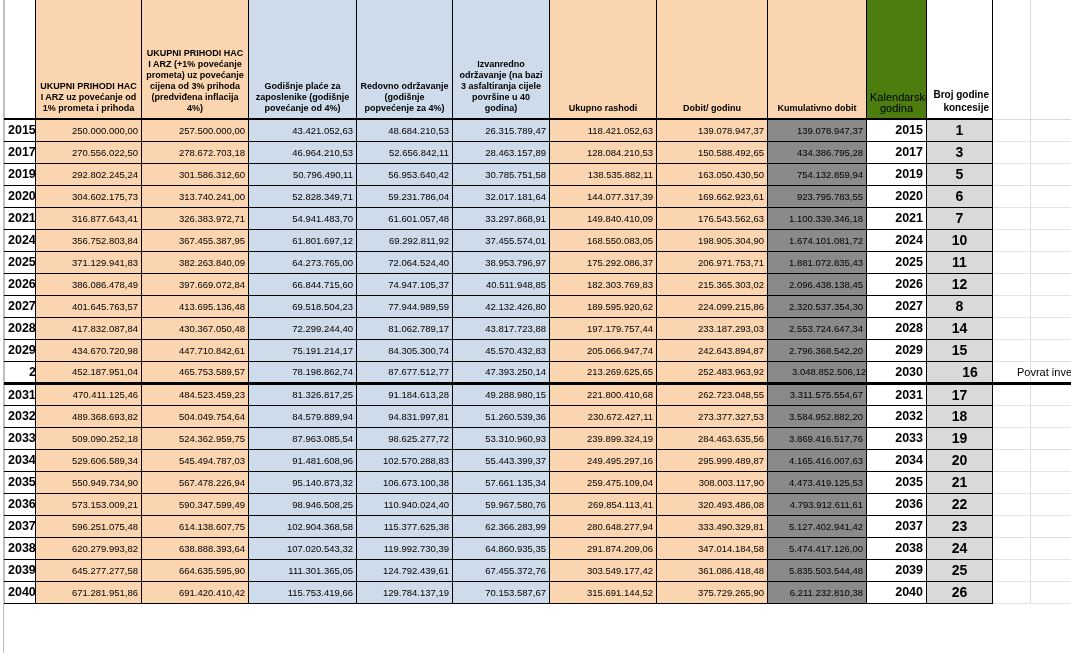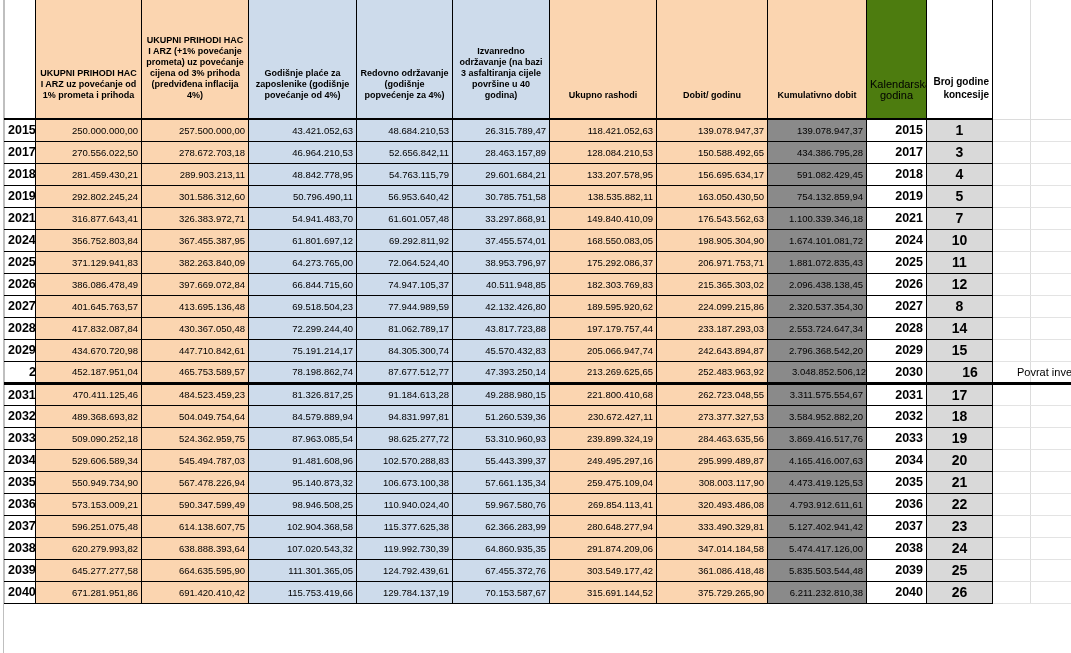--- a/index.html
+++ b/index.html
@@ -23,21 +23,21 @@
   }
   thead tr{height:119px;}
   tbody tr{height:22px;}
   th,td{
     padding:0 3px;
     overflow:hidden;
     box-sizing:border-box;
     border:1px solid #000;
   }
   thead th{border-top:none;vertical-align:bottom;text-align:center;
-    font-weight:bold;font-size:9px;line-height:11px;padding-bottom:17px;}
+    font-weight:bold;font-size:9px;line-height:11px;padding-bottom:4px;}
   thead th.h-year{background:#fff;}
   thead th.h-orange{background:var(--orange);}
   thead th.h-blue{background:var(--blue);}
   thead th.h-kal{background:#4d7c0f;font-weight:normal;font-size:11px;}
   thead th.h-broj{background:#fff;font-size:10px;line-height:13px;text-align:right;}
   thead th.h-empty{border:none;border-right:1px solid #dcdcdc;background:#fff;border-bottom:1px solid #dcdcdc;}
   thead tr th{border-bottom-width:2px;}
   thead tr th.h-empty{border-bottom:1px solid #dcdcdc;}
 
   td{font-size:9.5px;vertical-align:middle;white-space:nowrap;}
@@ -115,46 +115,46 @@
           <td class="c-blue c-num">28.463.157,89</td>
           <td class="c-orange c-num">128.084.210,53</td>
           <td class="c-orange c-num">150.588.492,65</td>
           <td class="c-grey c-num">434.386.795,28</td>
           <td class="c-kal">2017</td>
           <td class="c-broj">3</td>
           <td class="c-empty"></td>
           <td class="c-empty"></td>
         </tr>
         <tr>
-          <td class="c-year">2018</td>
-          <td class="c-orange c-num">281.459.430,21</td>
-          <td class="c-orange c-num">289.903.213,11</td>
-          <td class="c-blue c-num">48.842.778,95</td>
-          <td class="c-blue c-num">54.763.115,79</td>
-          <td class="c-blue c-num">29.601.684,21</td>
-          <td class="c-orange c-num">133.207.578,95</td>
-          <td class="c-orange c-num">156.695.634,17</td>
-          <td class="c-grey c-num">591.082.429,45</td>
-          <td class="c-kal">2018</td>
-          <td class="c-broj">4</td>
-          <td class="c-empty"></td>
-          <td class="c-empty"></td>
-        </tr>
-        <tr>
           <td class="c-year">2019</td>
           <td class="c-orange c-num">292.802.245,24</td>
           <td class="c-orange c-num">301.586.312,60</td>
           <td class="c-blue c-num">50.796.490,11</td>
           <td class="c-blue c-num">56.953.640,42</td>
           <td class="c-blue c-num">30.785.751,58</td>
           <td class="c-orange c-num">138.535.882,11</td>
           <td class="c-orange c-num">163.050.430,50</td>
           <td class="c-grey c-num">754.132.859,94</td>
           <td class="c-kal">2019</td>
           <td class="c-broj">5</td>
+          <td class="c-empty"></td>
+          <td class="c-empty"></td>
+        </tr>
+        <tr>
+          <td class="c-year">2020</td>
+          <td class="c-orange c-num">304.602.175,73</td>
+          <td class="c-orange c-num">313.740.241,00</td>
+          <td class="c-blue c-num">52.828.349,71</td>
+          <td class="c-blue c-num">59.231.786,04</td>
+          <td class="c-blue c-num">32.017.181,64</td>
+          <td class="c-orange c-num">144.077.317,39</td>
+          <td class="c-orange c-num">169.662.923,61</td>
+          <td class="c-grey c-num">923.795.783,55</td>
+          <td class="c-kal">2020</td>
+          <td class="c-broj">6</td>
           <td class="c-empty"></td>
           <td class="c-empty"></td>
         </tr>
         <tr>
           <td class="c-year">2021</td>
           <td class="c-orange c-num">316.877.643,41</td>
           <td class="c-orange c-num">326.383.972,71</td>
           <td class="c-blue c-num">54.941.483,70</td>
           <td class="c-blue c-num">61.601.057,48</td>
           <td class="c-blue c-num">33.297.868,91</td>

